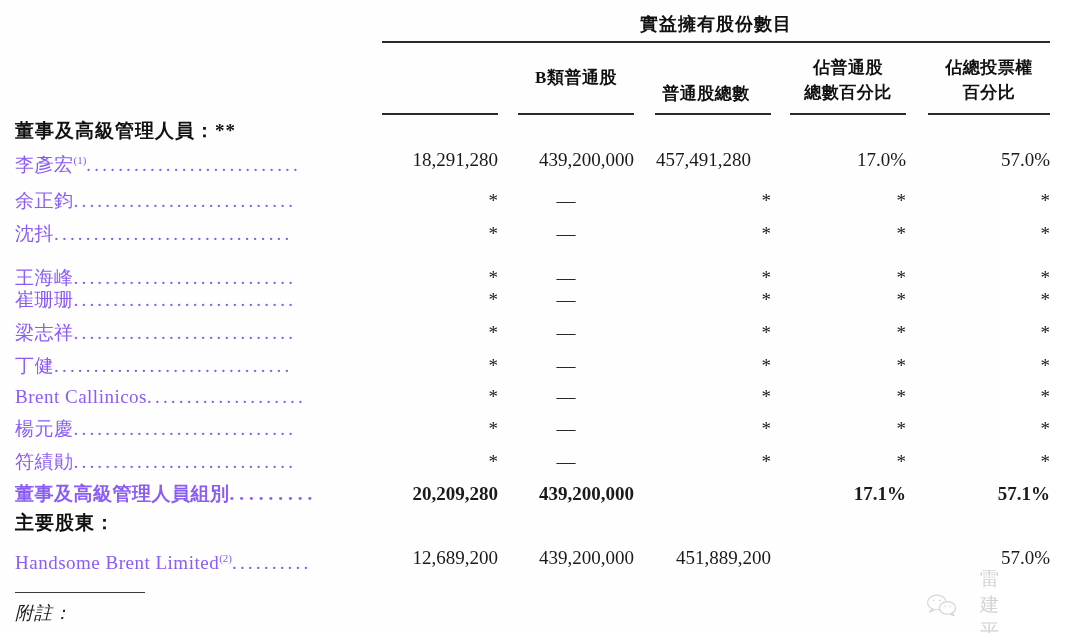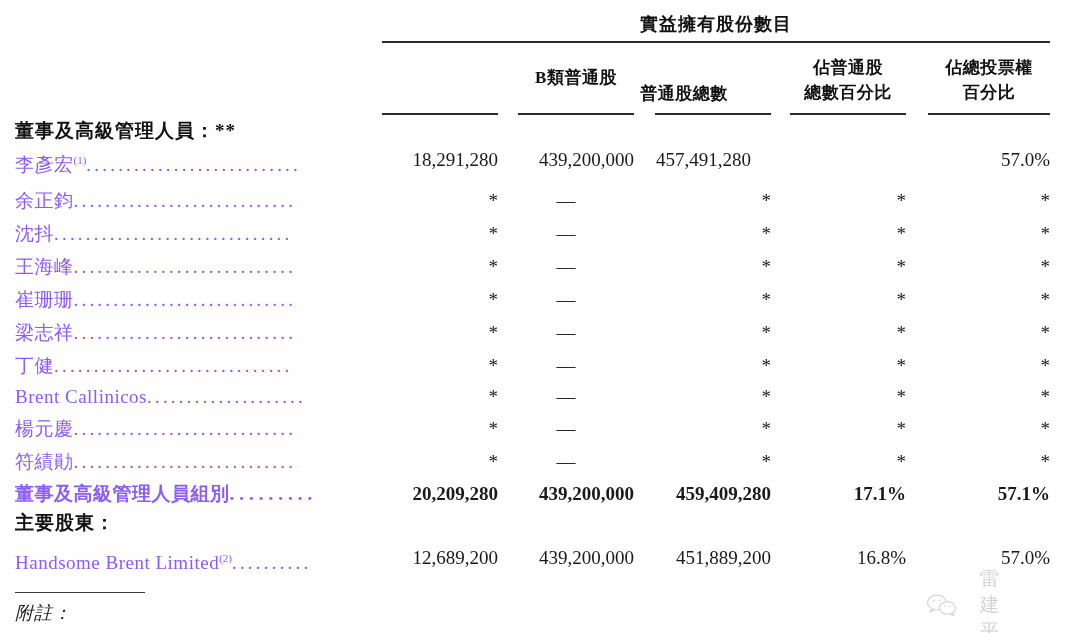--- a/index.html
+++ b/index.html
@@ -161,21 +161,21 @@
   <div class="span-header">實益擁有股份數目</div>
   <div class="span-rule"></div>
 
   <div class="col-rule" style="left:382px; width:116px;"></div>
 
   <div class="col-head" style="left:518px; top:66px; width:116px;">
     <span class="ln">B類普通股</span>
   </div>
   <div class="col-rule" style="left:518px; width:116px;"></div>
 
-  <div class="col-head" style="left:626px; top:82px; width:116px;">
+  <div class="col-head" style="left:648px; top:82px; width:116px;">
     <span class="ln">普通股總數</span>
   </div>
   <div class="col-rule" style="left:655px; width:116px;"></div>
 
   <div class="col-head" style="left:790px; top:56px; width:116px;">
     <span class="ln">佔普通股</span>
     <span class="ln">總數百分比</span>
   </div>
   <div class="col-rule" style="left:790px; width:116px;"></div>
 
@@ -188,39 +188,40 @@
   <div class="section-head" style="top:118px;">董事及高級管理人員：**</div>
 
   <div class="section-head" style="top:510px;">主要股東：</div>
 
   <div id="rows-host">
       <div class="row" style="top: 145px;">
         <div class="label"><span class="nm">李彥宏</span><sup>(1)</sup><span class="dots">...........................</span></div>
         <div class="cell" style="left: 308px; width: 190px;">18,291,280</div>
         <div class="cell" style="left: 444px; width: 190px;">439,200,000</div>
         <div class="cell" style="left: 561px; width: 190px;">457,491,280</div>
+        <div class="cell" style="left: 716px; width: 190px;">17.0%</div>
         <div class="cell" style="left: 860px; width: 190px;">57.0%</div>
       </div>
       <div class="row" style="top: 186px;">
         <div class="label"><span class="nm">余正鈞</span><span class="dots">............................</span></div>
         <div class="cell" style="left: 308px; width: 190px;">*</div>
         <div class="cell ctr" style="left: 498px; width: 136px;">—</div>
         <div class="cell" style="left: 581px; width: 190px;">*</div>
         <div class="cell" style="left: 716px; width: 190px;">*</div>
         <div class="cell" style="left: 860px; width: 190px;">*</div>
       </div>
       <div class="row" style="top: 219px;">
         <div class="label"><span class="nm">沈抖</span><span class="dots">..............................</span></div>
         <div class="cell" style="left: 308px; width: 190px;">*</div>
         <div class="cell ctr" style="left: 498px; width: 136px;">—</div>
         <div class="cell" style="left: 581px; width: 190px;">*</div>
         <div class="cell" style="left: 716px; width: 190px;">*</div>
         <div class="cell" style="left: 860px; width: 190px;">*</div>
       </div>
-      <div class="row" style="top: 252px;">
+      <div class="row" style="top: 263px;">
         <div class="label"><span class="nm">王海峰</span><span class="dots">............................</span></div>
         <div class="cell" style="left: 308px; width: 190px;">*</div>
         <div class="cell ctr" style="left: 498px; width: 136px;">—</div>
         <div class="cell" style="left: 581px; width: 190px;">*</div>
         <div class="cell" style="left: 716px; width: 190px;">*</div>
         <div class="cell" style="left: 860px; width: 190px;">*</div>
       </div>
       <div class="row" style="top: 285px;">
         <div class="label"><span class="nm">崔珊珊</span><span class="dots">............................</span></div>
         <div class="cell" style="left: 308px; width: 190px;">*</div>
@@ -266,30 +267,28 @@
         <div class="cell" style="left: 308px; width: 190px;">*</div>
         <div class="cell ctr" style="left: 498px; width: 136px;">—</div>
         <div class="cell" style="left: 581px; width: 190px;">*</div>
         <div class="cell" style="left: 716px; width: 190px;">*</div>
         <div class="cell" style="left: 860px; width: 190px;">*</div>
       </div>
       <div class="row" style="top: 479px;">
         <div class="label bold"><span class="nm">董事及高級管理人員組別</span><span class="dots" style="letter-spacing: 5px;">.........</span></div>
         <div class="cell bold" style="left: 308px; width: 190px;">20,209,280</div>
         <div class="cell bold" style="left: 444px; width: 190px;">439,200,000</div>
-        <div class="cell bold" style="left: 581px; width: 190px;">459,409,280</div>
         <div class="cell bold" style="left: 716px; width: 190px;">17.1%</div>
         <div class="cell bold" style="left: 860px; width: 190px;">57.1%</div>
       </div>
       <div class="row" style="top: 543px;">
         <div class="label"><span class="nm">Handsome Brent Limited</span><sup>(2)</sup><span class="dots">..........</span></div>
         <div class="cell" style="left: 308px; width: 190px;">12,689,200</div>
         <div class="cell" style="left: 444px; width: 190px;">439,200,000</div>
         <div class="cell" style="left: 581px; width: 190px;">451,889,200</div>
-        <div class="cell" style="left: 716px; width: 190px;">16.8%</div>
         <div class="cell" style="left: 860px; width: 190px;">57.0%</div>
       </div>
     </div>
 
   <div class="note-rule"></div>
   <div class="note-label">附註：</div>
 
   <div class="watermark">
     <span>
       <svg class="wechat-icon" viewBox="0 0 40 30" fill="none" stroke="#7a7a7a" stroke-width="1.4">

